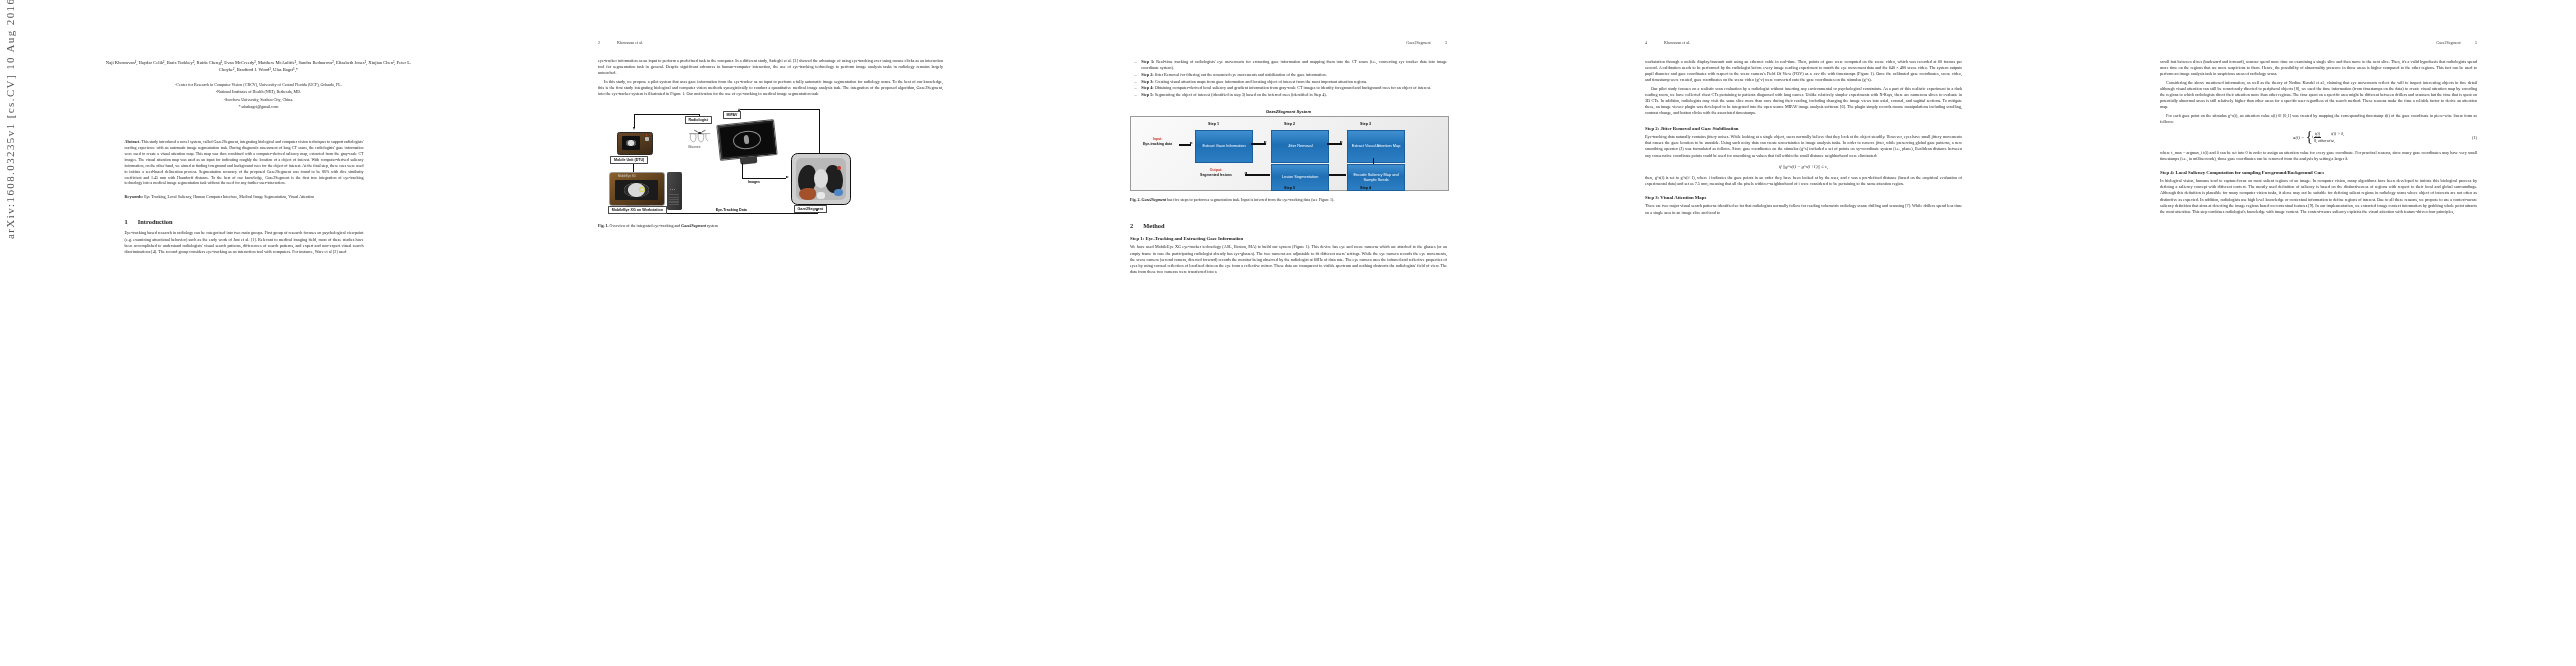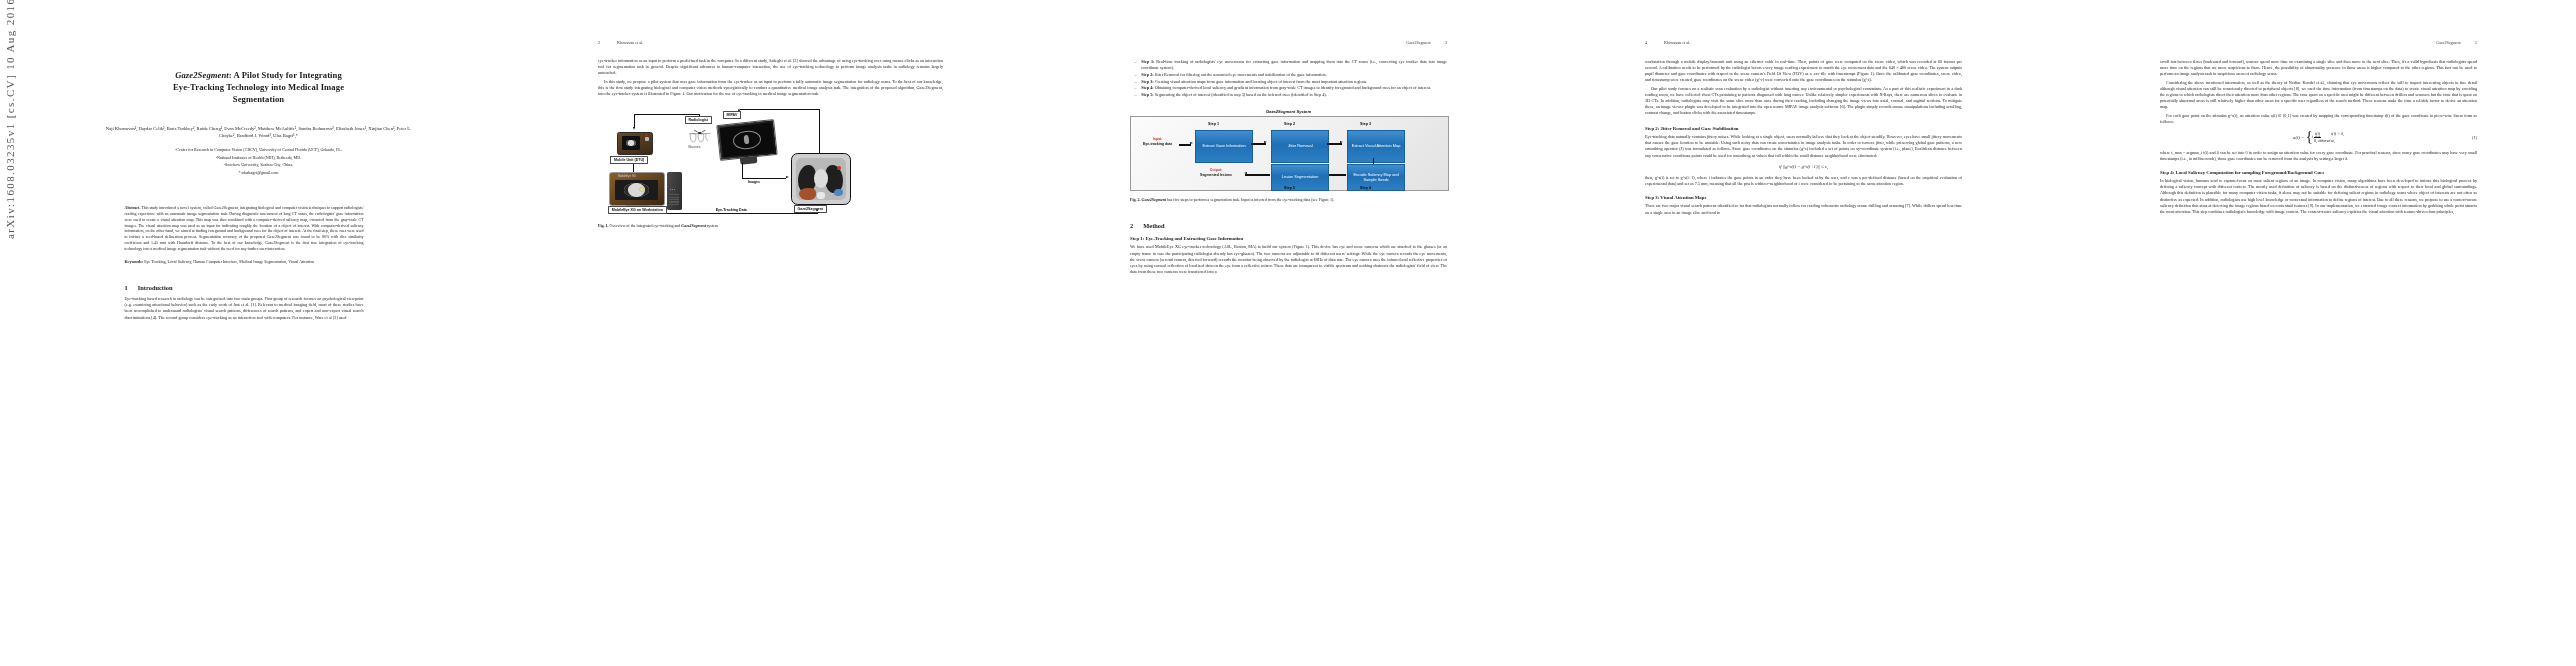--- a/index.html
+++ b/index.html
@@ -172,25 +172,20 @@
 </head>
 <body>
 
 <div class="pages">
 
   <section class="page">
     <div class="arxiv-stamp">arXiv:1608.03235v1  [cs.CV]  10 Aug 2016</div>
 
     <div class="content">
 
-      <h1 class="title">
-        <span class="it">Gaze2Segment</span><span>: A Pilot Study for Integrating</span><br>
-        <span>Eye-Tracking Technology into Medical Image</span><br>
-        <span>Segmentation</span>
-      </h1>
 
       <div class="authors">Naji Khosravan¹, Haydar Celik², Baris Turkbey², Ruida Cheng², Evan McCreedy², Matthew McAuliffe², Sandra Bednarova², Elizabeth Jones², Xinjian Chen³, Peter L. Choyke², Bradford J. Wood², Ulas Bagci¹,*</div>
 
       <div class="affil">¹Center for Research in Computer Vision (CRCV), University of Central Florida (UCF), Orlando, FL.</div>
       <div class="affil" style="margin-top:1.1px">²National Institutes of Health (NIH), Bethesda, MD.</div>
       <div class="affil" style="margin-top:1.1px">³Soochow University, Suzhou City, China.</div>
       <div class="affil" style="margin-top:1.1px">*:ulasbagci@gmail.com</div>
 
       <p class="abstract">
         <b>Abstract.</b>

